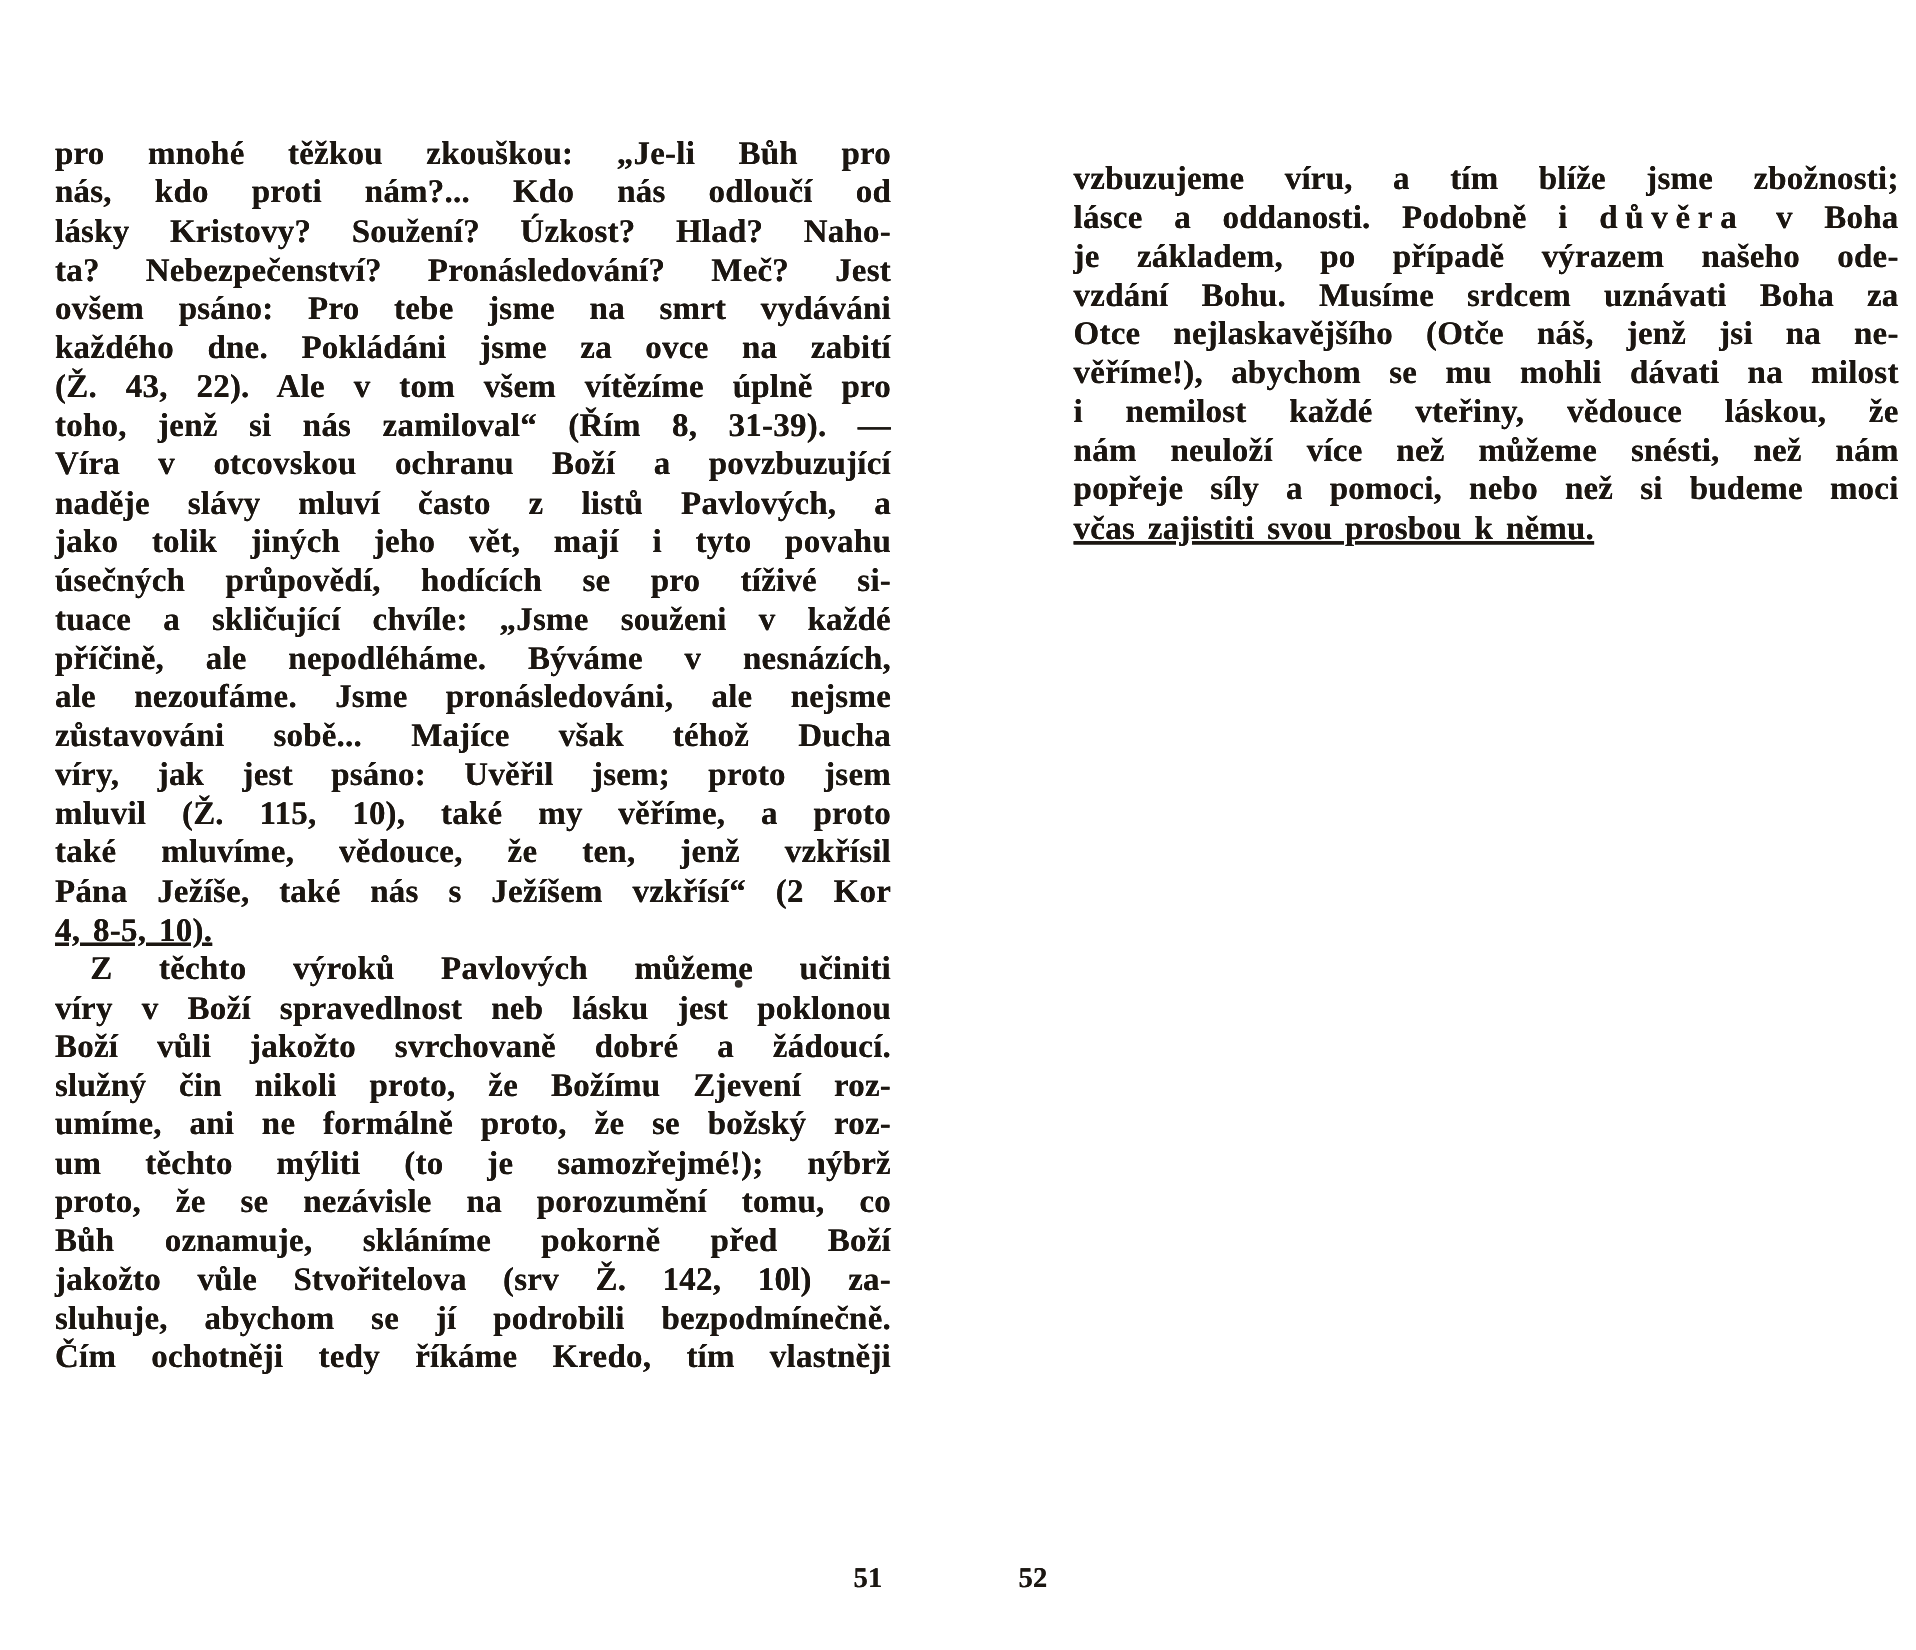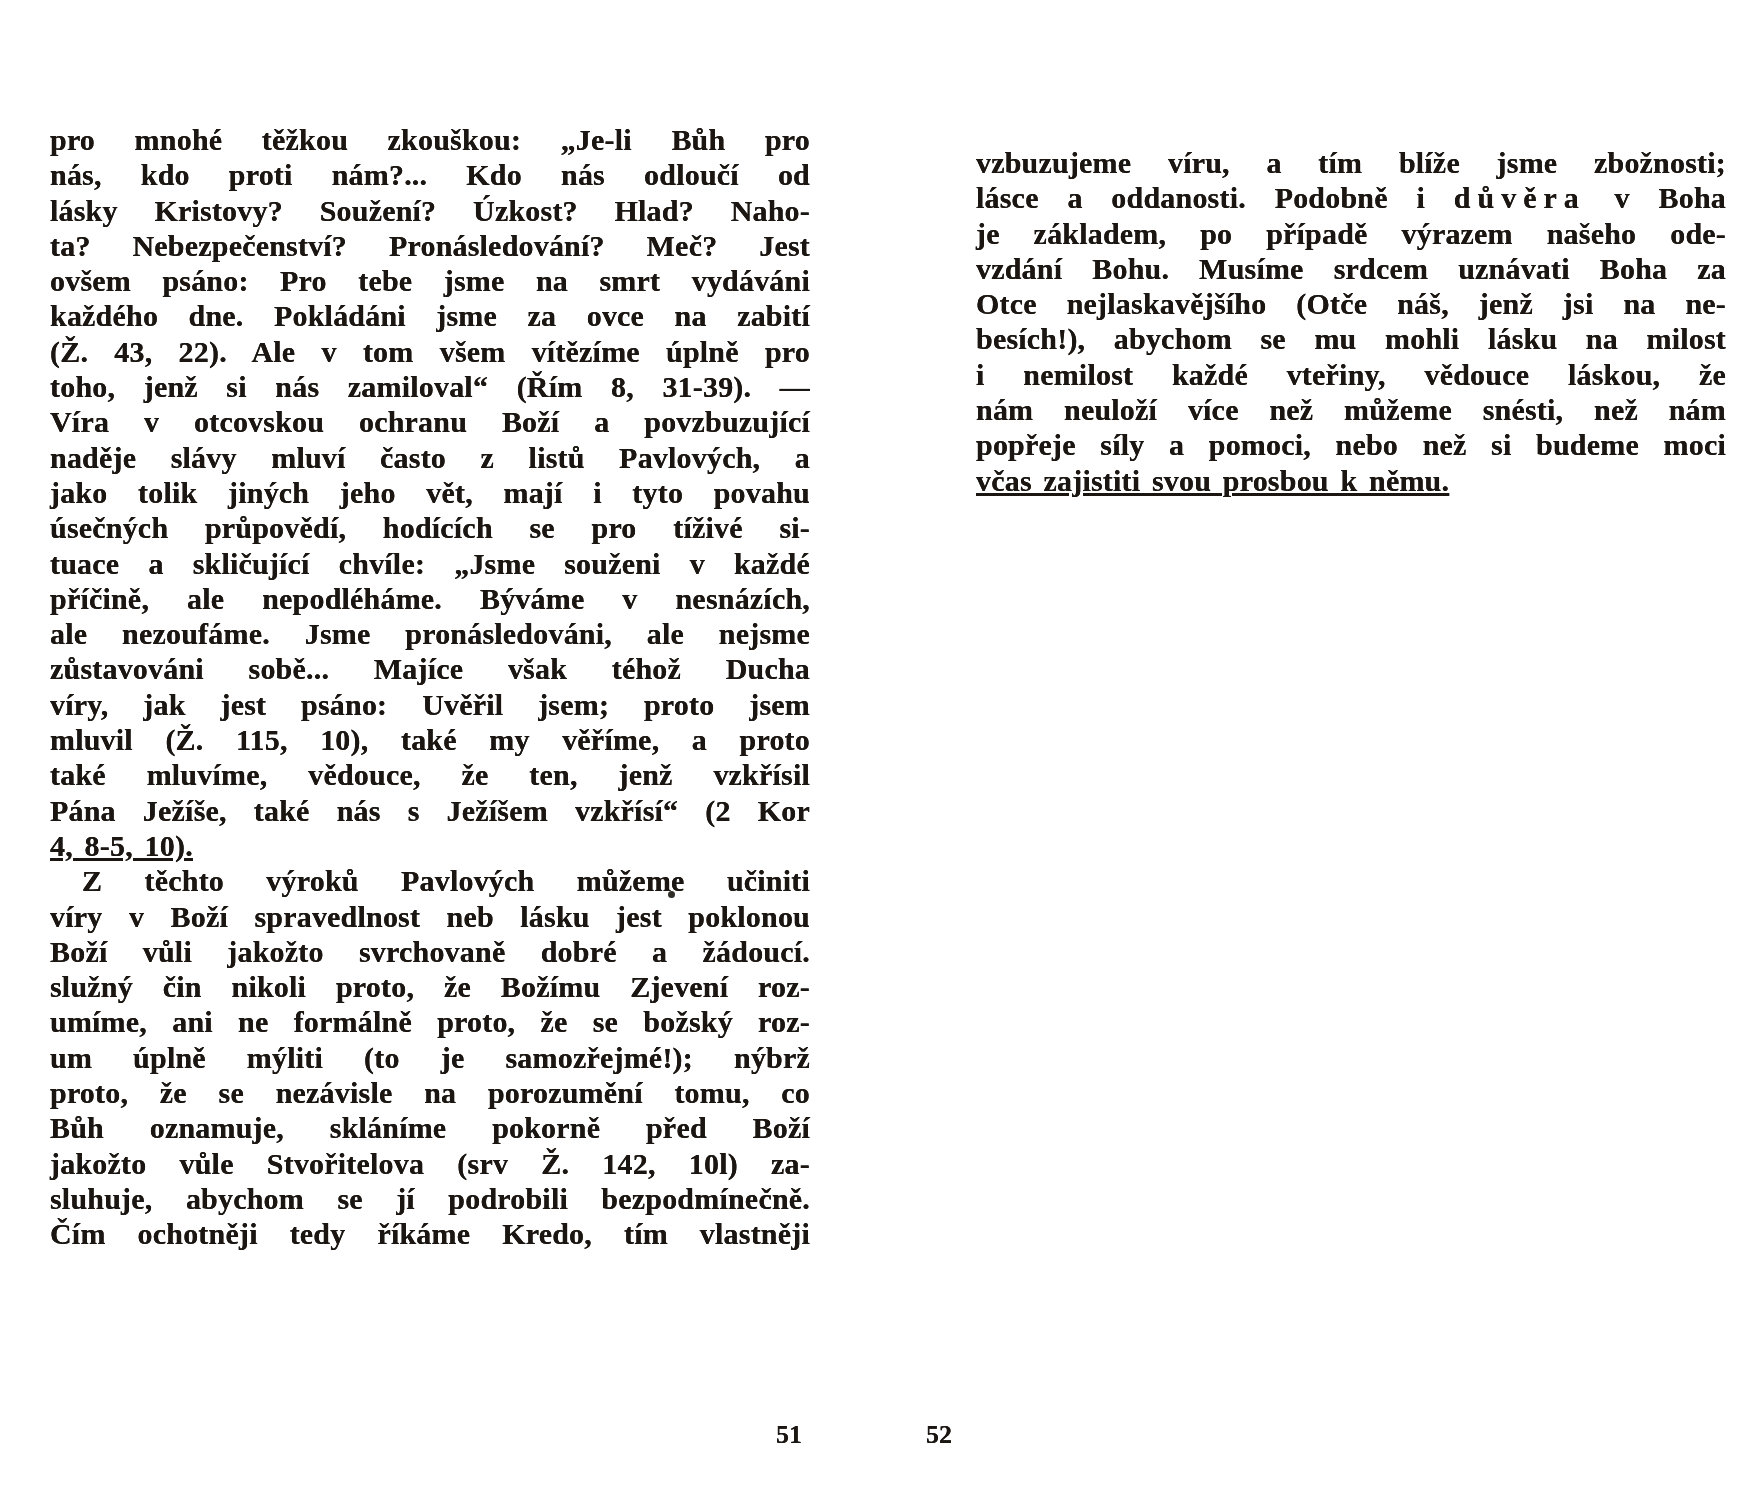--- a/index.html
+++ b/index.html
@@ -82,34 +82,34 @@
       <div class="line">víry, jak jest psáno: Uvěřil jsem; proto jsem</div>
       <div class="line">mluvil (Ž. 115, 10), také my věříme, a proto</div>
       <div class="line">také mluvíme, vědouce, že ten, jenž vzkřísil</div>
       <div class="line">Pána Ježíše, také nás s Ježíšem vzkřísí“ (2 Kor</div>
       <div class="line flush">4, 8-5, 10).</div>
       <div class="line indent">Z těchto výroků Pavlových můžeme učiniti</div>
       <div class="line">víry v Boží spravedlnost neb lásku jest poklonou</div>
       <div class="line">Boží vůli jakožto svrchovaně dobré a žádoucí.</div>
       <div class="line">služný čin nikoli proto, že Božímu Zjevení roz-</div>
       <div class="line">umíme, ani ne formálně proto, že se božský roz-</div>
-      <div class="line">um úplně mýliti (to je samozřejmé!); nýbrž</div>
+      <div class="line">um těchto mýliti (to je samozřejmé!); nýbrž</div>
       <div class="line">proto, že se nezávisle na porozumění tomu, co</div>
       <div class="line">Bůh oznamuje, skláníme pokorně před Boží</div>
       <div class="line">jakožto vůle Stvořitelova (srv Ž. 142, 10l) za-</div>
       <div class="line">sluhuje, abychom se jí podrobili bezpodmínečně.</div>
       <div class="line">Čím ochotněji tedy říkáme Kredo, tím vlastněji</div>
     </div>
   <div class="column right">
       <div class="line">vzbuzujeme víru, a tím blíže jsme zbožnosti;</div>
       <div class="line">lásce a oddanosti. Podobně i <span class="spaced">důvěra</span> v Boha</div>
       <div class="line">je základem, po případě výrazem našeho ode-</div>
       <div class="line">vzdání Bohu. Musíme srdcem uznávati Boha za</div>
       <div class="line">Otce nejlaskavějšího (Otče náš, jenž jsi na ne-</div>
-      <div class="line">besích!), abychom se mu mohli lásku na milost</div>
+      <div class="line">věříme!), abychom se mu mohli dávati na milost</div>
       <div class="line">i nemilost každé vteřiny, vědouce láskou, že</div>
       <div class="line">nám neuloží více než můžeme snésti, než nám</div>
       <div class="line">popřeje síly a pomoci, nebo než si budeme moci</div>
       <div class="line flush">včas zajistiti svou prosbou k němu.</div>
     </div>
   <div class="pagenum left-num">51</div>
   <div class="pagenum right-num">52</div>
   <div class="speck"></div>
 </div>
 

